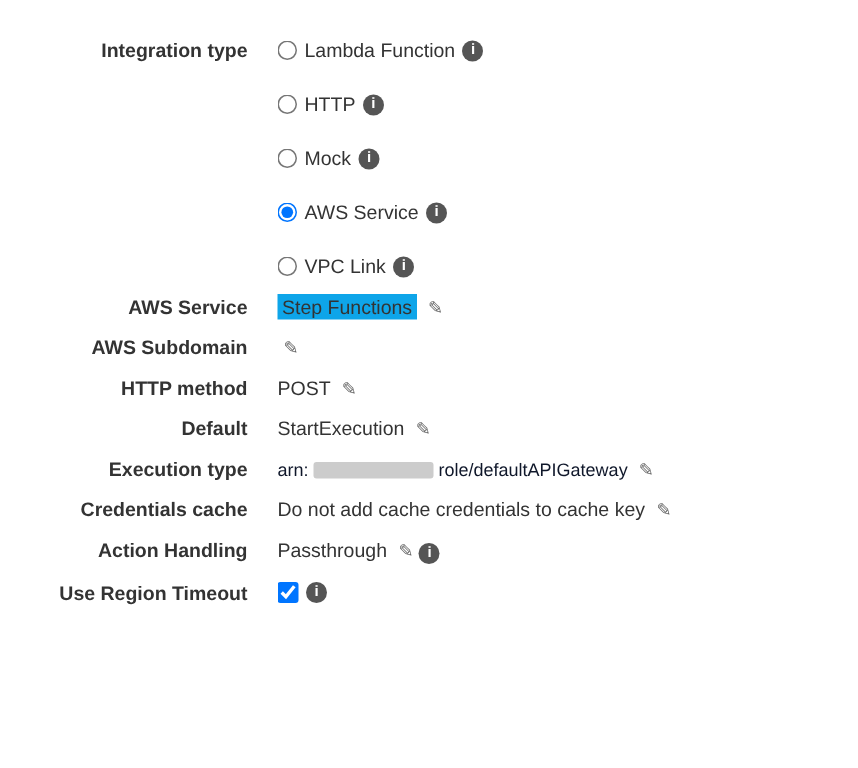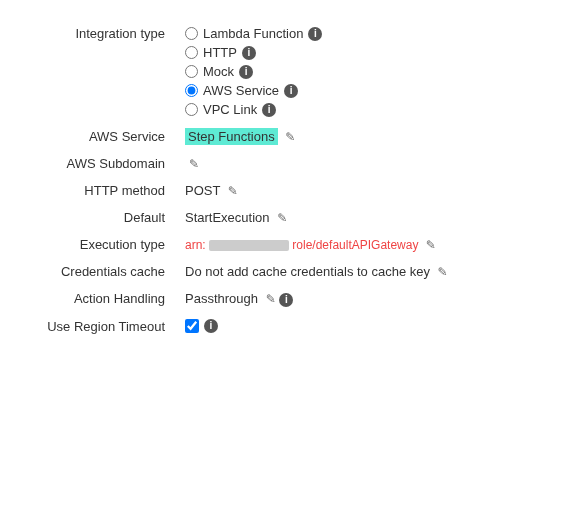--- a/index.html
+++ b/index.html
@@ -18,32 +18,32 @@
     }
     .form-table tr {
       vertical-align: top;
     }
     .form-table td {
       padding: 6px 10px;
     }
     .label-cell {
       text-align: right;
       width: 175px;
-      font-weight: normal;
+      font-weight: bold;
       color: #333;
       padding-right: 12px;
       white-space: nowrap;
     }
     .value-cell {
       text-align: left;
     }
     .radio-group {
       display: flex;
       flex-direction: column;
-      gap: 4px;
+      gap: 21px;
     }
     .radio-option {
       display: flex;
       align-items: center;
       gap: 5px;
     }
     .radio-option input[type="radio"] {
       margin: 0;
     }
     .info-icon {
@@ -54,35 +54,35 @@
       height: 14px;
       background: #555;
       color: #fff;
       border-radius: 50%;
       font-size: 10px;
       font-weight: bold;
       cursor: pointer;
       flex-shrink: 0;
     }
     .highlighted {
-      background: #5eead4;
+      background: #0ea5e9;
       padding: 1px 3px;
     }
     .edit-icon {
       display: inline-block;
       cursor: pointer;
       color: #666;
       font-size: 12px;
       margin-left: 4px;
     }
     .edit-icon::before {
       content: '✎';
     }
     .arn-text {
-      color: #ef4444;
+      color: #0f172a;
       font-size: 12px;
     }
     .arn-placeholder {
       background: #ccc;
       display: inline-block;
       height: 11px;
       border-radius: 2px;
       vertical-align: middle;
     }
     .checkbox-row {

